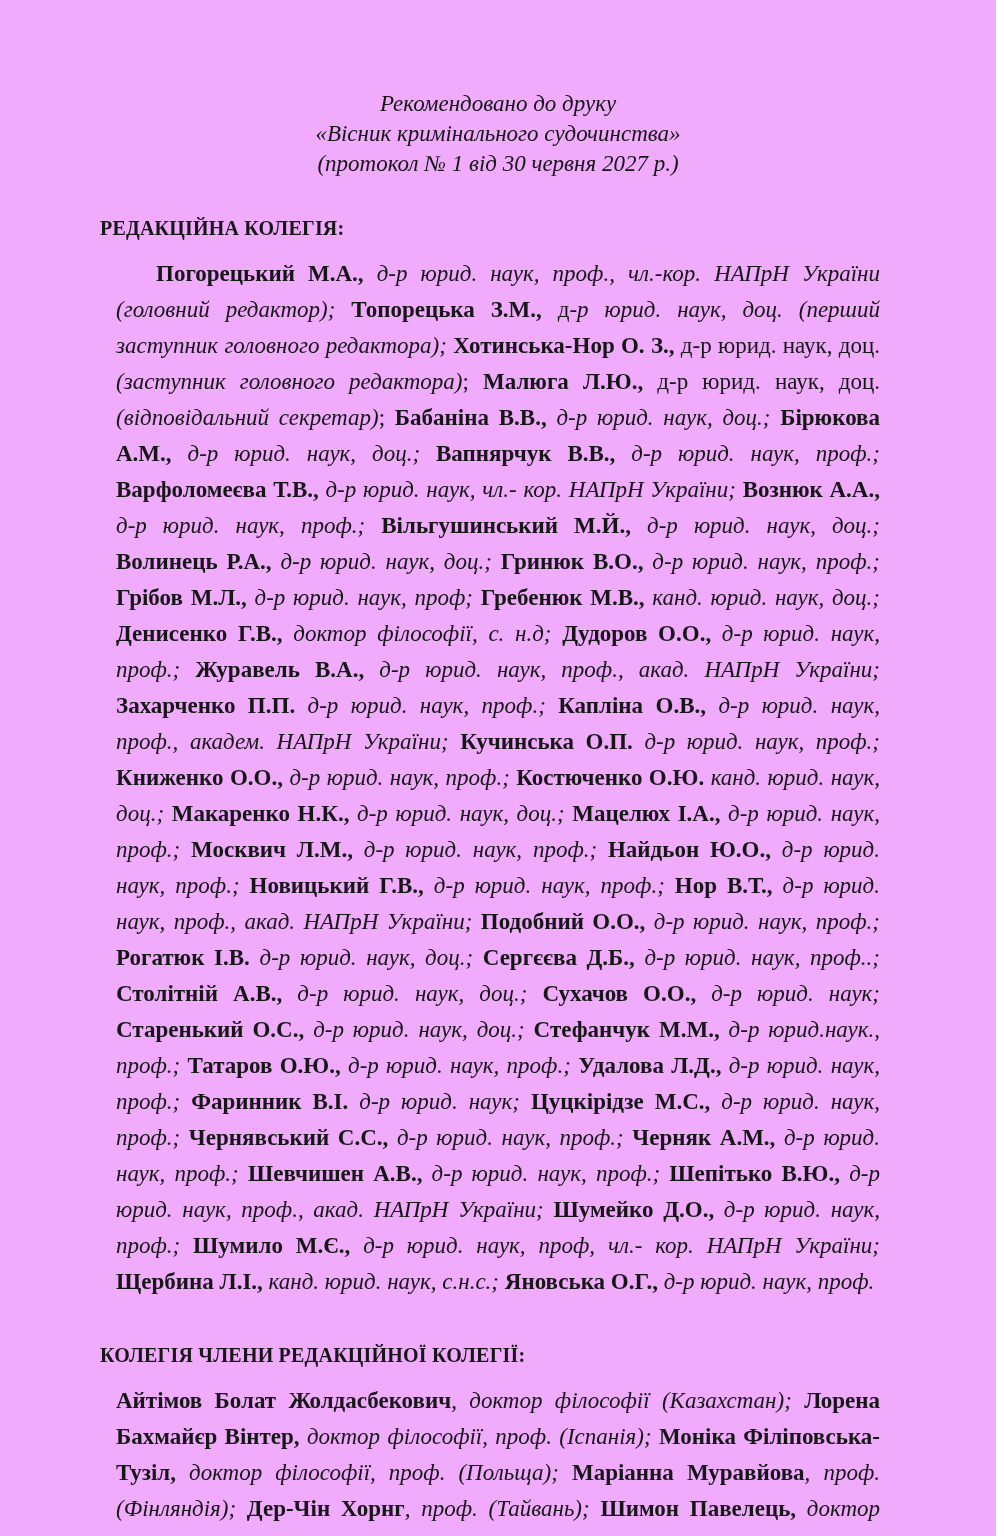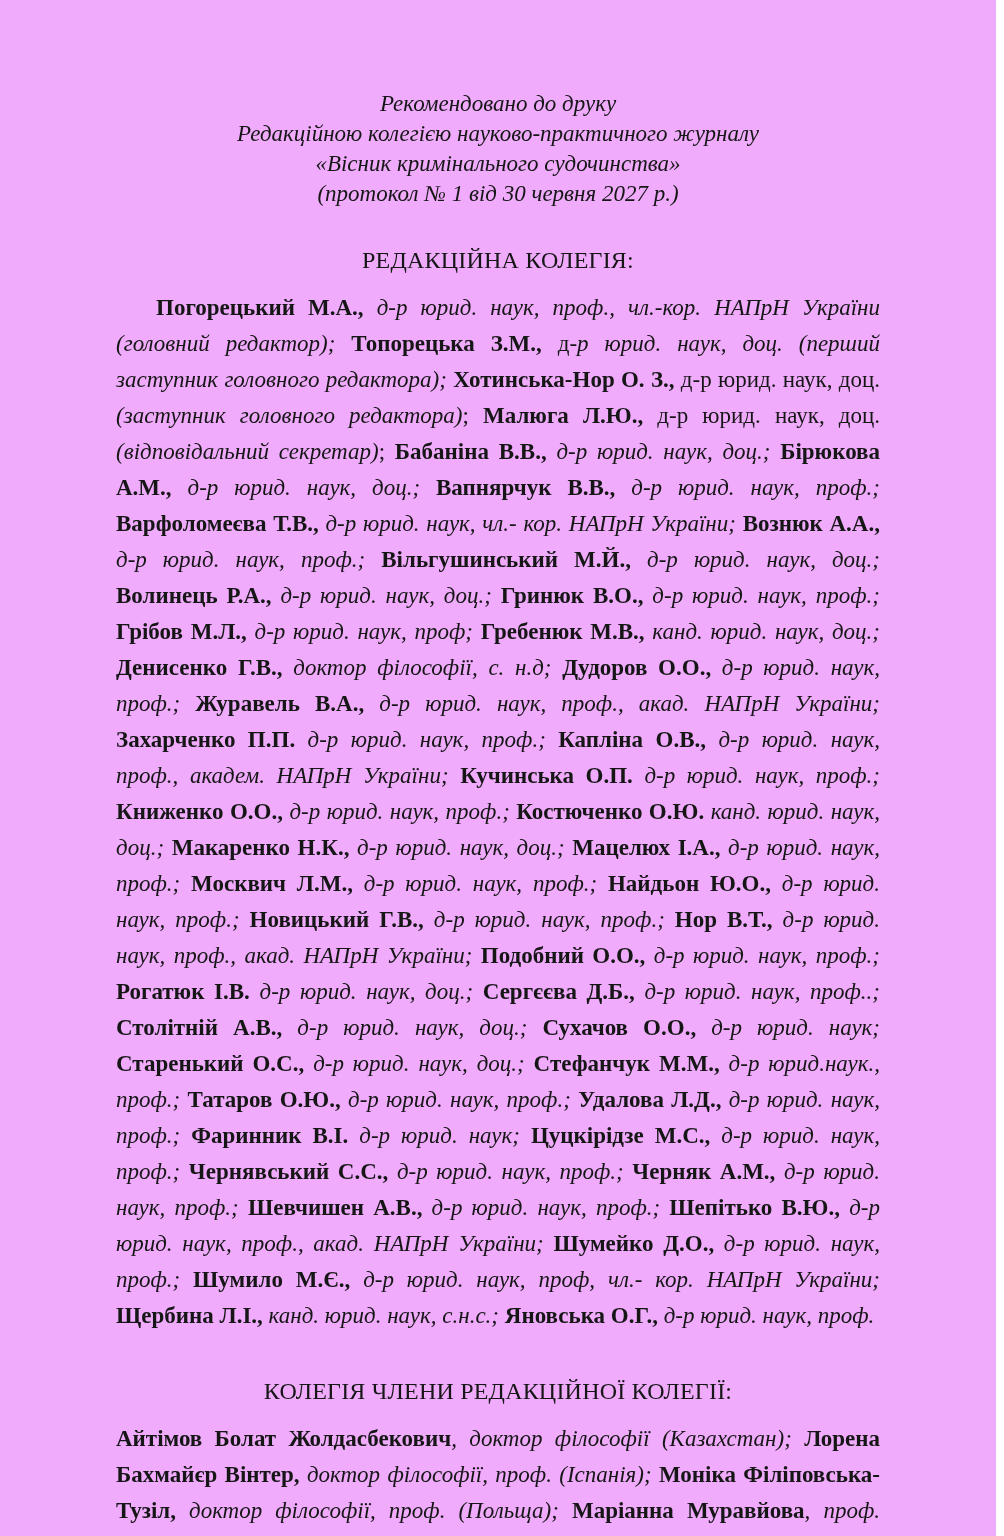--- a/index.html
+++ b/index.html
@@ -6,41 +6,40 @@
   .page{
     width:996px;height:1536px;box-sizing:border-box;
     padding:89px 100px 40px 100px;
     background:#f0abfc;color:#161616;
     font-family:"Liberation Serif", serif;
     overflow:hidden;
   }
   .approval{font-style:italic;text-align:center;font-size:23px;line-height:30px;}
   .approval .line{white-space:nowrap;}
   .heading{
-    font-weight:400;text-align:center;font-size:24px;
+    font-weight:700;text-align:left;font-size:20px;
     margin:38px 0 10px 0;letter-spacing:0.2px;
   }
   .heading.second{margin-top:44px;}
   .board{
     font-size:23px;line-height:36px;text-align:justify;
     margin:16px;text-indent:40px;
   }
   .board.no-indent{text-indent:0;}
   .board span.b{font-weight:700;font-style:normal;}
   .board span.i{font-style:italic;font-weight:400;}
   .board span.r{font-style:normal;font-weight:400;}
 </style>
 </head>
 <body>
 
 <div class="page">
 
   <div class="approval">
     <div class="line">Рекомендовано до друку</div>
-    <div class="line">Редакційною колегією науково-практичного журналу</div>
     <div class="line">«Вісник кримінального судочинства»</div>
     <div class="line">(протокол № 1 від 30 червня 2027 р.)</div>
   </div>
 
   <div class="heading">РЕДАКЦІЙНА КОЛЕГІЯ:</div>
 
   <p class="board"><span class="b">Погорецький М.А.,</span><span class="i"> д-р юрид. наук, проф., чл.-кор. НАПрН України (головний редактор); </span><span class="b">Топорецька З.М.,</span><span class="r"> д-</span><span class="i">р юрид. наук, доц. (перший заступник головного редактора); </span><span class="b">Хотинська-Нор О. З.,</span><span class="r"> д-р юрид. наук, доц. </span><span class="i">(заступник головного редактора)</span><span class="r">; </span><span class="b">Малюга Л.Ю.,</span><span class="r"> д-р юрид. наук, доц. </span><span class="i">(відповідальний секретар)</span><span class="r">; </span><span class="b">Бабаніна В.В.,</span><span class="i"> д-р юрид. наук, доц.; </span><span class="b">Бірюкова А.М.,</span><span class="i"> д-р юрид. наук, доц.; </span><span class="b">Вапнярчук В.В.,</span><span class="i"> д-р юрид. наук, проф.; </span><span class="b">Варфоломеєва Т.В.,</span><span class="i"> д-р юрид. наук, чл.- кор. НАПрН України; </span><span class="b">Вознюк А.А.,</span><span class="i"> д-р юрид. наук, проф.; </span><span class="b">Вільгушинський М.Й.,</span><span class="i"> д-р юрид. наук, доц.; </span><span class="b">Волинець Р.А.,</span><span class="i"> д-р юрид. наук, доц.; </span><span class="b">Гринюк В.О.,</span><span class="i"> д-р юрид. наук, проф.; </span><span class="b">Грібов М.Л.,</span><span class="i"> д-р юрид. наук, проф; </span><span class="b">Гребенюк М.В.,</span><span class="i"> канд. юрид. наук, доц.; </span><span class="b">Денисенко Г.В.,</span><span class="i"> доктор філософії, с. н.д; </span><span class="b">Дудоров О.О.,</span><span class="i"> д-р юрид. наук, проф.; </span><span class="b">Журавель В.А.,</span><span class="i"> д-р юрид. наук, проф., акад. НАПрН України; </span><span class="b">Захарченко П.П.</span><span class="i"> д-р юрид. наук, проф.; </span><span class="b">Капліна О.В.,</span><span class="i"> д-р юрид. наук, проф., академ. НАПрН України; </span><span class="b">Кучинська О.П.</span><span class="i"> д-р юрид. наук, проф.; </span><span class="b">Книженко О.О.,</span><span class="i"> д-р юрид. наук, проф.; </span><span class="b">Костюченко О.Ю.</span><span class="i"> канд. юрид. наук, доц.; </span><span class="b">Макаренко Н.К.,</span><span class="i"> д-р юрид. наук, доц.; </span><span class="b">Мацелюх І.А.,</span><span class="i"> д-р юрид. наук, проф.; </span><span class="b">Москвич Л.М.,</span><span class="i"> д-р юрид. наук, проф.; </span><span class="b">Найдьон Ю.О.,</span><span class="i"> д-р юрид. наук, проф.; </span><span class="b">Новицький Г.В.,</span><span class="i"> д-р юрид. наук, проф.; </span><span class="b">Нор В.Т.,</span><span class="i"> д-р юрид. наук, проф., акад. НАПрН України; </span><span class="b">Подобний О.О.,</span><span class="i"> д-р юрид. наук, проф.; </span><span class="b">Рогатюк І.В.</span><span class="i"> д-р юрид. наук, доц.; </span><span class="b">Сергєєва Д.Б.,</span><span class="i"> д-р юрид. наук, проф..; </span><span class="b">Столітній А.В.,</span><span class="i"> д-р юрид. наук, доц.; </span><span class="b">Сухачов О.О.,</span><span class="i"> д-р юрид. наук; </span><span class="b">Старенький О.С.,</span><span class="i"> д-р юрид. наук, доц.; </span><span class="b">Стефанчук М.М.,</span><span class="i"> д-р юрид.наук., проф.; </span><span class="b">Татаров О.Ю.,</span><span class="i"> д-р юрид. наук, проф.; </span><span class="b">Удалова Л.Д.,</span><span class="i"> д-р юрид. наук, проф.; </span><span class="b">Фаринник В.І.</span><span class="i"> д-р юрид. наук; </span><span class="b">Цуцкірідзе М.С.,</span><span class="i"> д-р юрид. наук, проф.; </span><span class="b">Чернявський С.С.,</span><span class="i"> д-р юрид. наук, проф.; </span><span class="b">Черняк А.М.,</span><span class="i"> д-р юрид. наук, проф.; </span><span class="b">Шевчишен А.В.,</span><span class="i"> д-р юрид. наук, проф.; </span><span class="b">Шепітько В.Ю.,</span><span class="i"> д-р юрид. наук, проф., акад. НАПрН України; </span><span class="b">Шумейко Д.О.,</span><span class="i"> д-р юрид. наук, проф.; </span><span class="b">Шумило М.Є.,</span><span class="i"> д-р юрид. наук, проф, чл.- кор. НАПрН України; </span><span class="b">Щербина Л.І.,</span><span class="i"> канд. юрид. наук, с.н.с.; </span><span class="b">Яновська О.Г.,</span><span class="i"> д-р юрид. наук, проф.</span></p>
 
   <div class="heading second">КОЛЕГІЯ ЧЛЕНИ РЕДАКЦІЙНОЇ КОЛЕГІЇ:</div>
 

